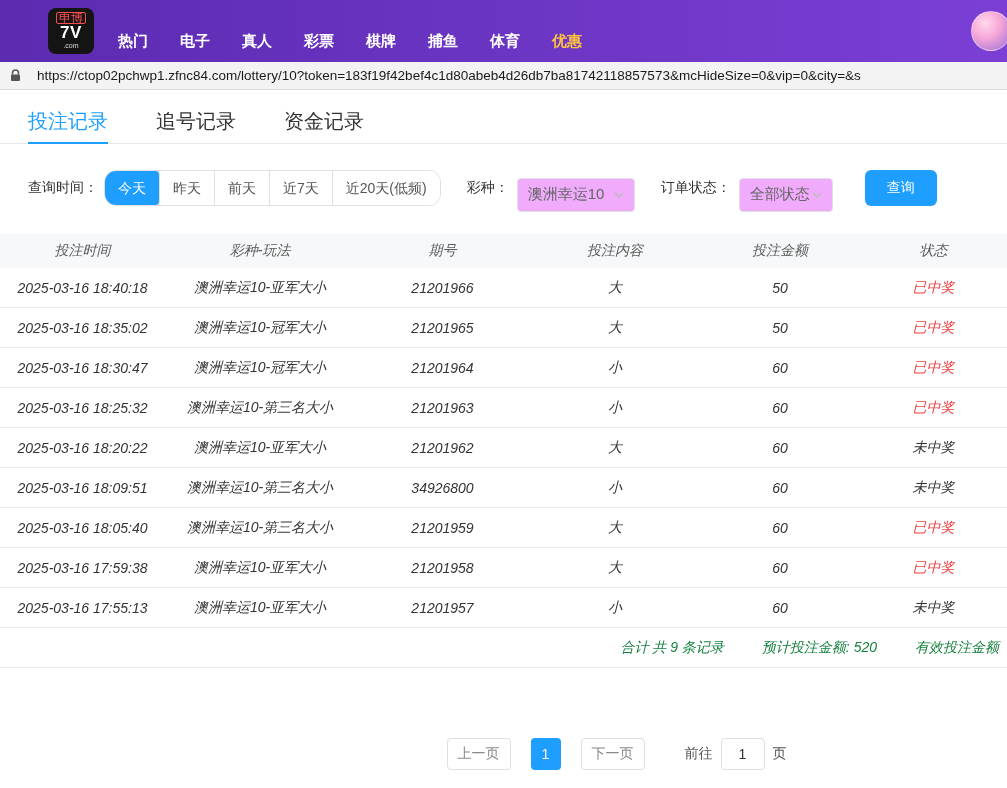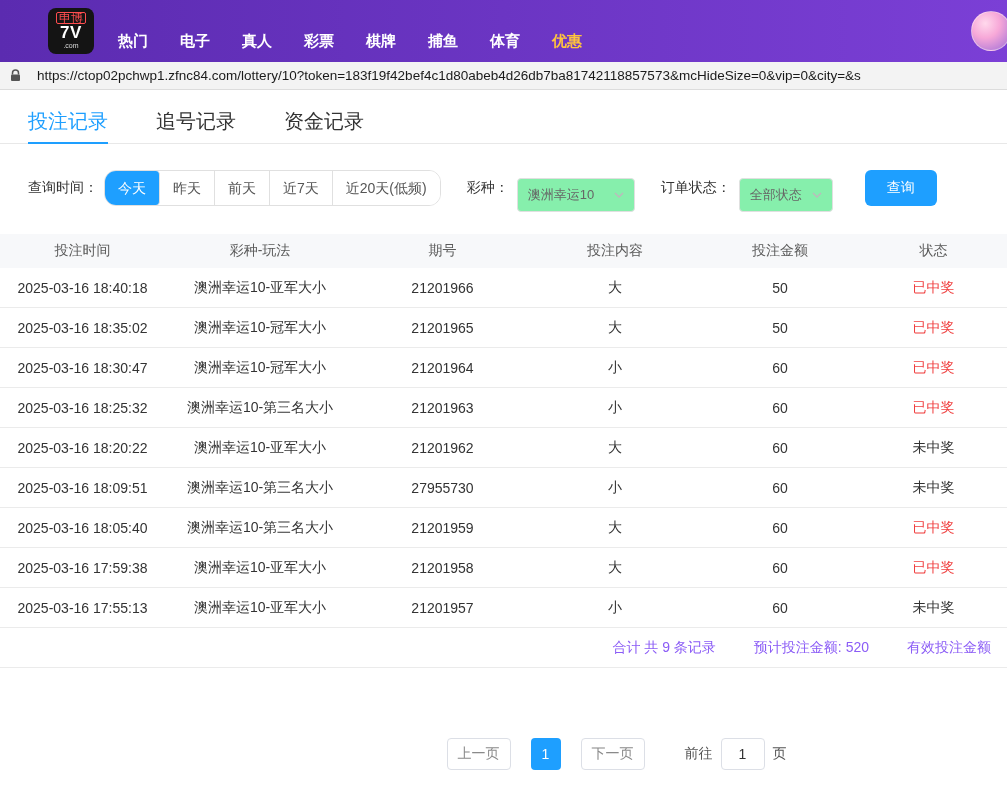--- a/index.html
+++ b/index.html
@@ -39,32 +39,32 @@
   .tab { position:relative; display:flex; align-items:center; margin-right:48px; font-size:20px; color:#333; cursor:pointer; }
   .tab.active { color:#1e9fff; }
   .tab.active::after { content:""; position:absolute; left:0; right:0; bottom:-1px; height:2px; background:#1e9fff; }
 
   .filters { display:flex; align-items:center; margin-top:26px; height:36px; padding-left:28px; font-size:14px; color:#333; }
   .time-group { display:flex; border:1px solid #e0e0e0; border-radius:12px; overflow:hidden; margin-left:6px;text-align:center; }
   .time-btn { padding:0 13px; height:34px; line-height:34px; background:#fff; color:#555; font-size:14px; border-right:1px solid #e0e0e0; cursor:pointer; white-space:nowrap; }
   .time-btn:last-child { border-right:none; }
   .time-btn.active { background:#1e9fff; color:#fff; border-radius:4px; }
   .flabel { margin-left:26px; white-space:nowrap; }
-  .select { display:flex; align-items:center; justify-content:space-between; width:118px; height:34px; border:1px solid #e0e0e0; border-radius:4px; padding:0 10px; margin-left:8px; color:#666; font-size:13px; cursor:pointer; background:#86efac;margin-top:13px; }
+  .select { display:flex; align-items:center; justify-content:space-between; width:118px; height:34px; border:1px solid #e0e0e0; border-radius:4px; padding:0 10px; margin-left:8px; color:#666; font-size:15px; cursor:pointer; background:#f0abfc;margin-top:13px; }
   .select.small { width:94px; }
   .search-btn { margin-left:32px; width:72px; height:36px; background:#1e9fff; color:#fff; border:none; border-radius:6px; font-size:14px; cursor:pointer; }
 
-  .table { margin-top:28px; }
+  .table { margin-top:28px;font-style:italic; }
   .thead, .trow { display:grid; grid-template-columns:165px 190px 175px 170px 160px 147px; align-items:center; text-align:center; }
   .thead { height:34px; background:#f7f8fa; color:#5a5a5a; font-size:14px; }
   .trow { height:40px; border-bottom:1px solid #ebebeb; font-size:14px; color:#333; background:#fff; }
   .cell { overflow:hidden; white-space:nowrap; }
   .status-win { color:#f03e3e; }
 
-  .summary { display:flex; align-items:center; justify-content:flex-end; gap:38px; height:40px; border-bottom:1px solid #ebebeb; font-size:14px; color:#8b5cf6; padding-right:16px; white-space:nowrap; }
+  .summary { display:flex; align-items:center; justify-content:flex-end; gap:38px; height:40px; border-bottom:1px solid #ebebeb; font-size:14px; color:#15803d; padding-right:8px; white-space:nowrap; }
 
   .pagination { position:relative; left:113px; margin-top:70px; display:flex; align-items:center; justify-content:center; }
   .pg-btn { min-width:64px; height:32px; border:1px solid #dcdfe6; border-radius:4px; background:#fff; color:#8a8a8a; font-size:14px; display:flex; align-items:center; justify-content:center; cursor:pointer; }
   .pg-current { width:30px; height:32px; background:#1e9fff; color:#fff; border-radius:4px; font-size:14px; display:flex; align-items:center; justify-content:center; margin:0 20px; cursor:pointer; }
   .goto { display:flex; align-items:center; gap:8px; margin-left:40px; color:#555; font-size:14px; }
   .goto-input { width:44px; height:32px; border:1px solid #dcdfe6; border-radius:4px; text-align:center; font-size:14px; color:#333; }
 </style>
 </head>
 <body>
 
@@ -181,21 +181,21 @@
             <span class="cell">2025-03-16 18:20:22</span>
             <span class="cell">澳洲幸运10-亚军大小</span>
             <span class="cell">21201962</span>
             <span class="cell">大</span>
             <span class="cell">60</span>
             <span class="cell">未中奖</span>
           </div>
           <div class="trow">
             <span class="cell">2025-03-16 18:09:51</span>
             <span class="cell">澳洲幸运10-第三名大小</span>
-            <span class="cell">27955730</span>
+            <span class="cell">34926800</span>
             <span class="cell">小</span>
             <span class="cell">60</span>
             <span class="cell">未中奖</span>
           </div>
           <div class="trow">
             <span class="cell">2025-03-16 18:05:40</span>
             <span class="cell">澳洲幸运10-第三名大小</span>
             <span class="cell">21201959</span>
             <span class="cell">大</span>
             <span class="cell">60</span>

